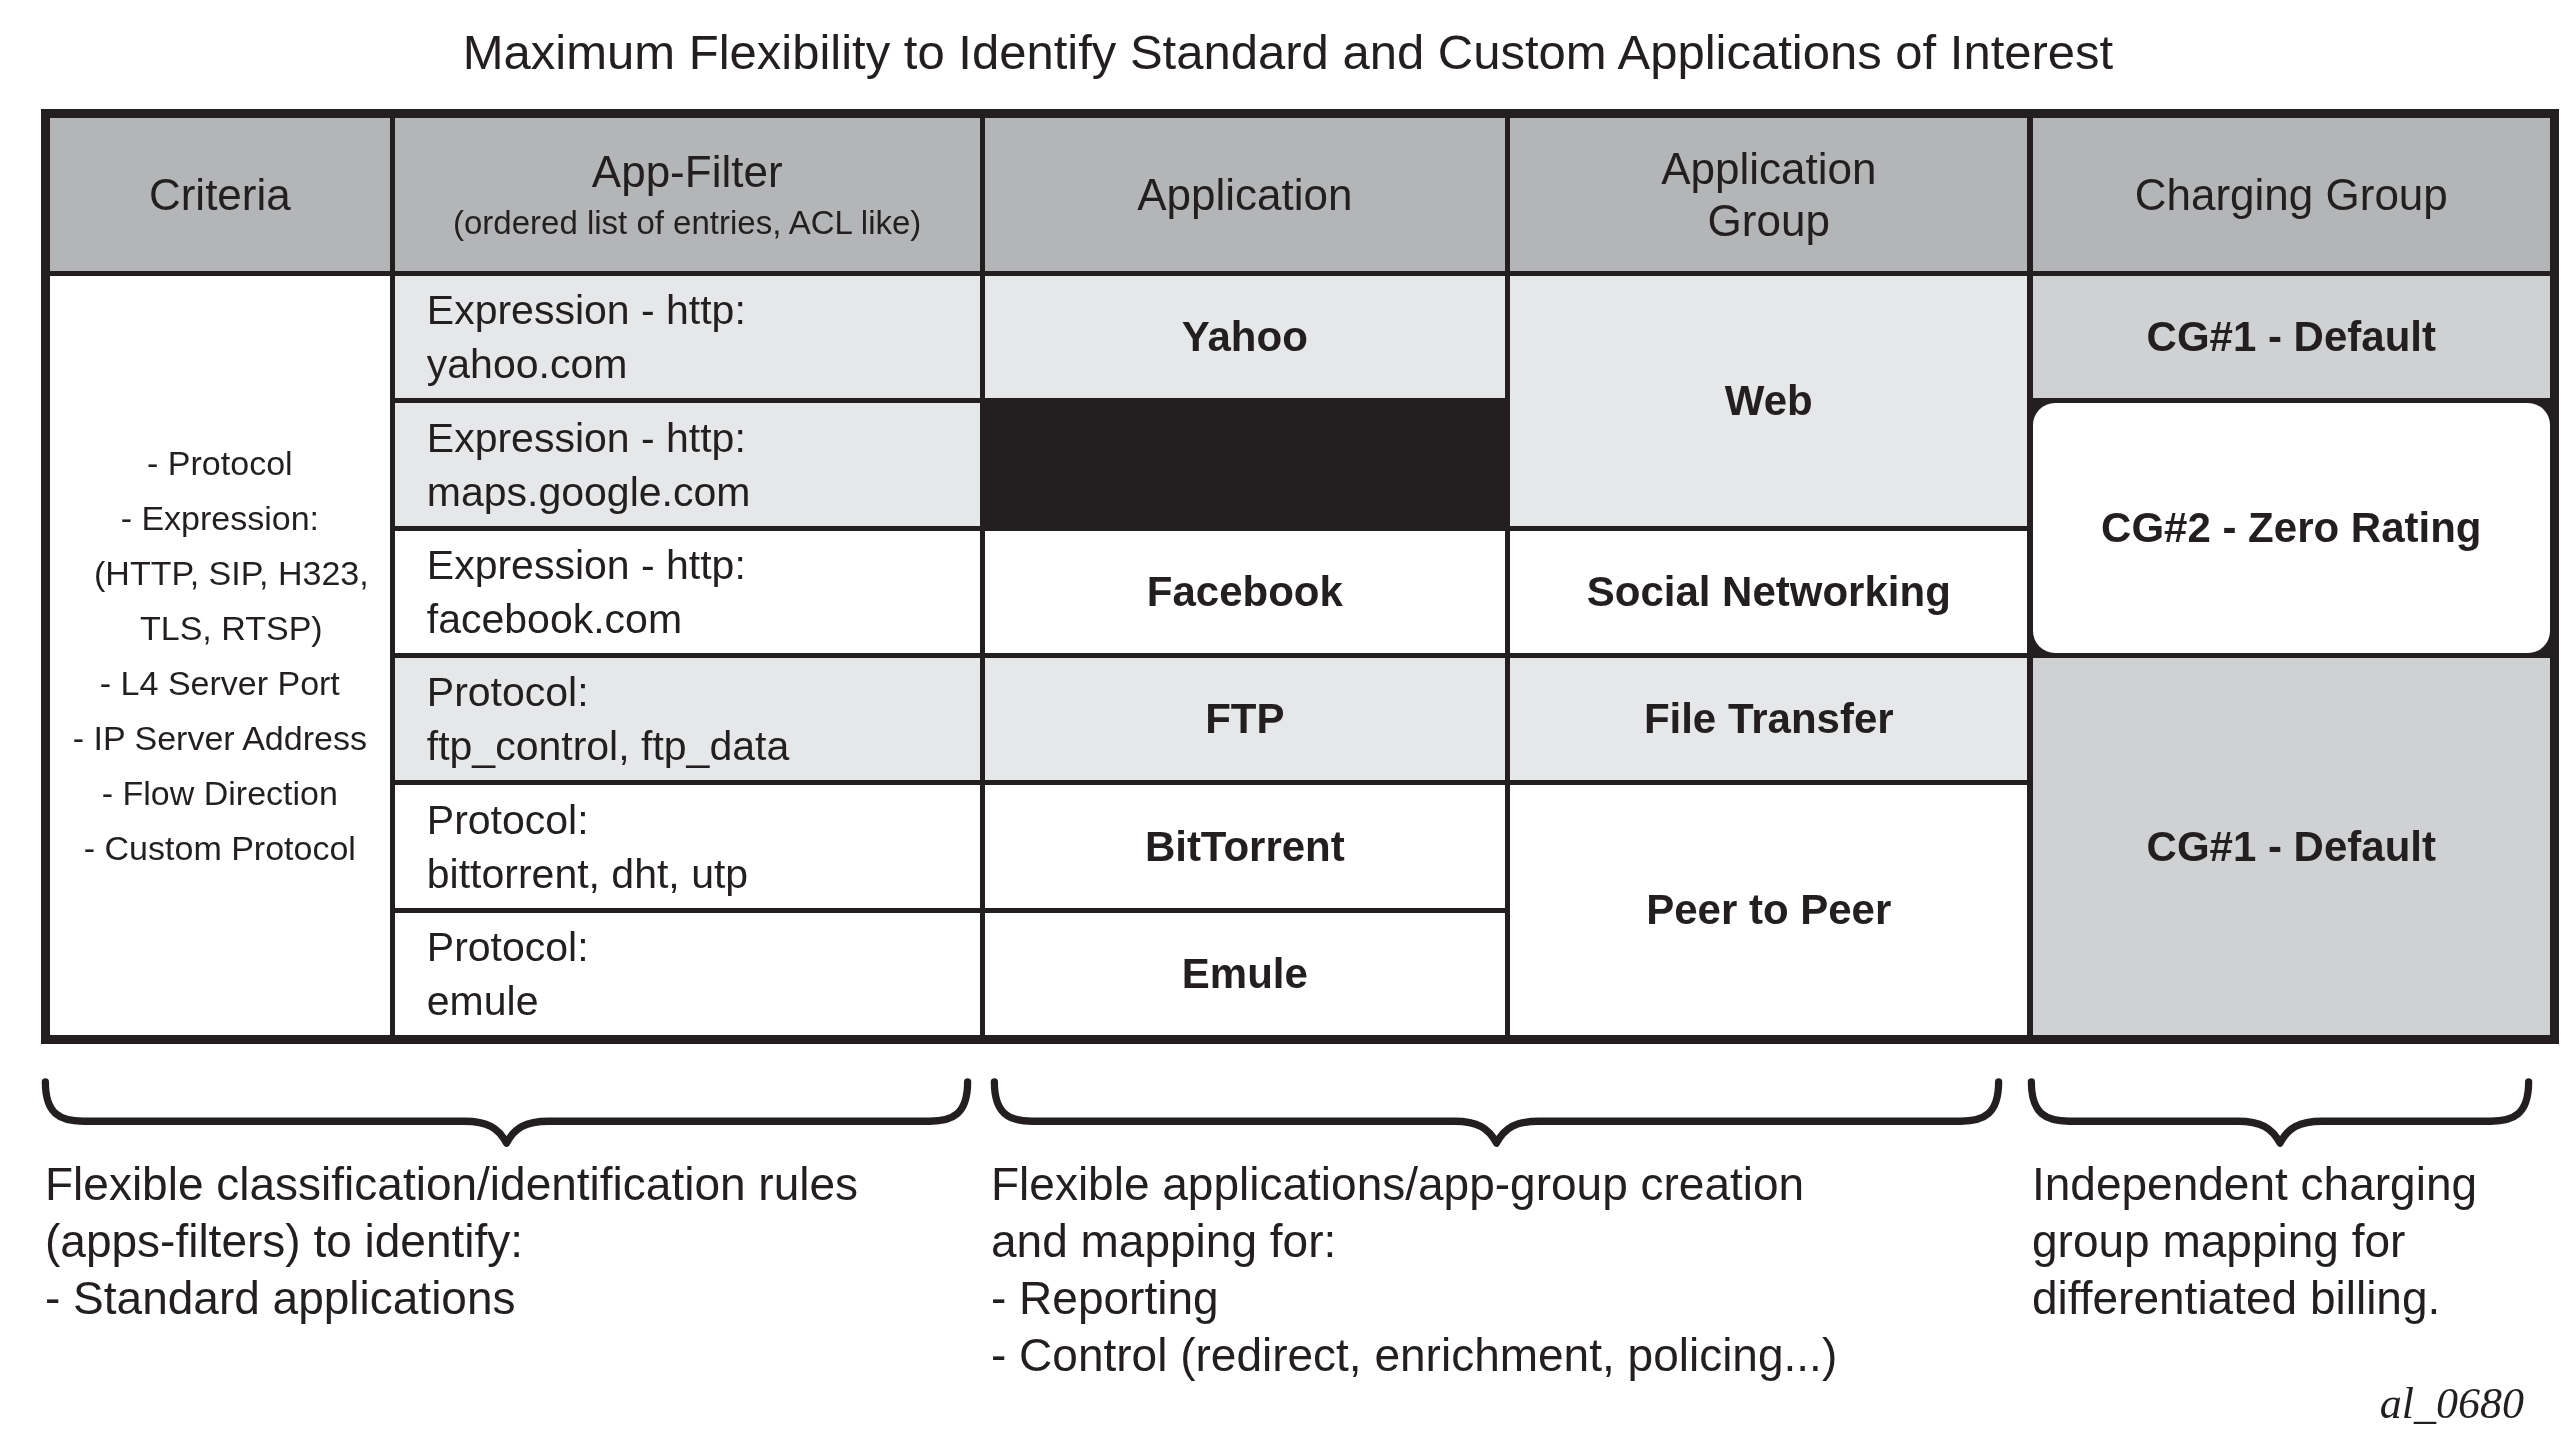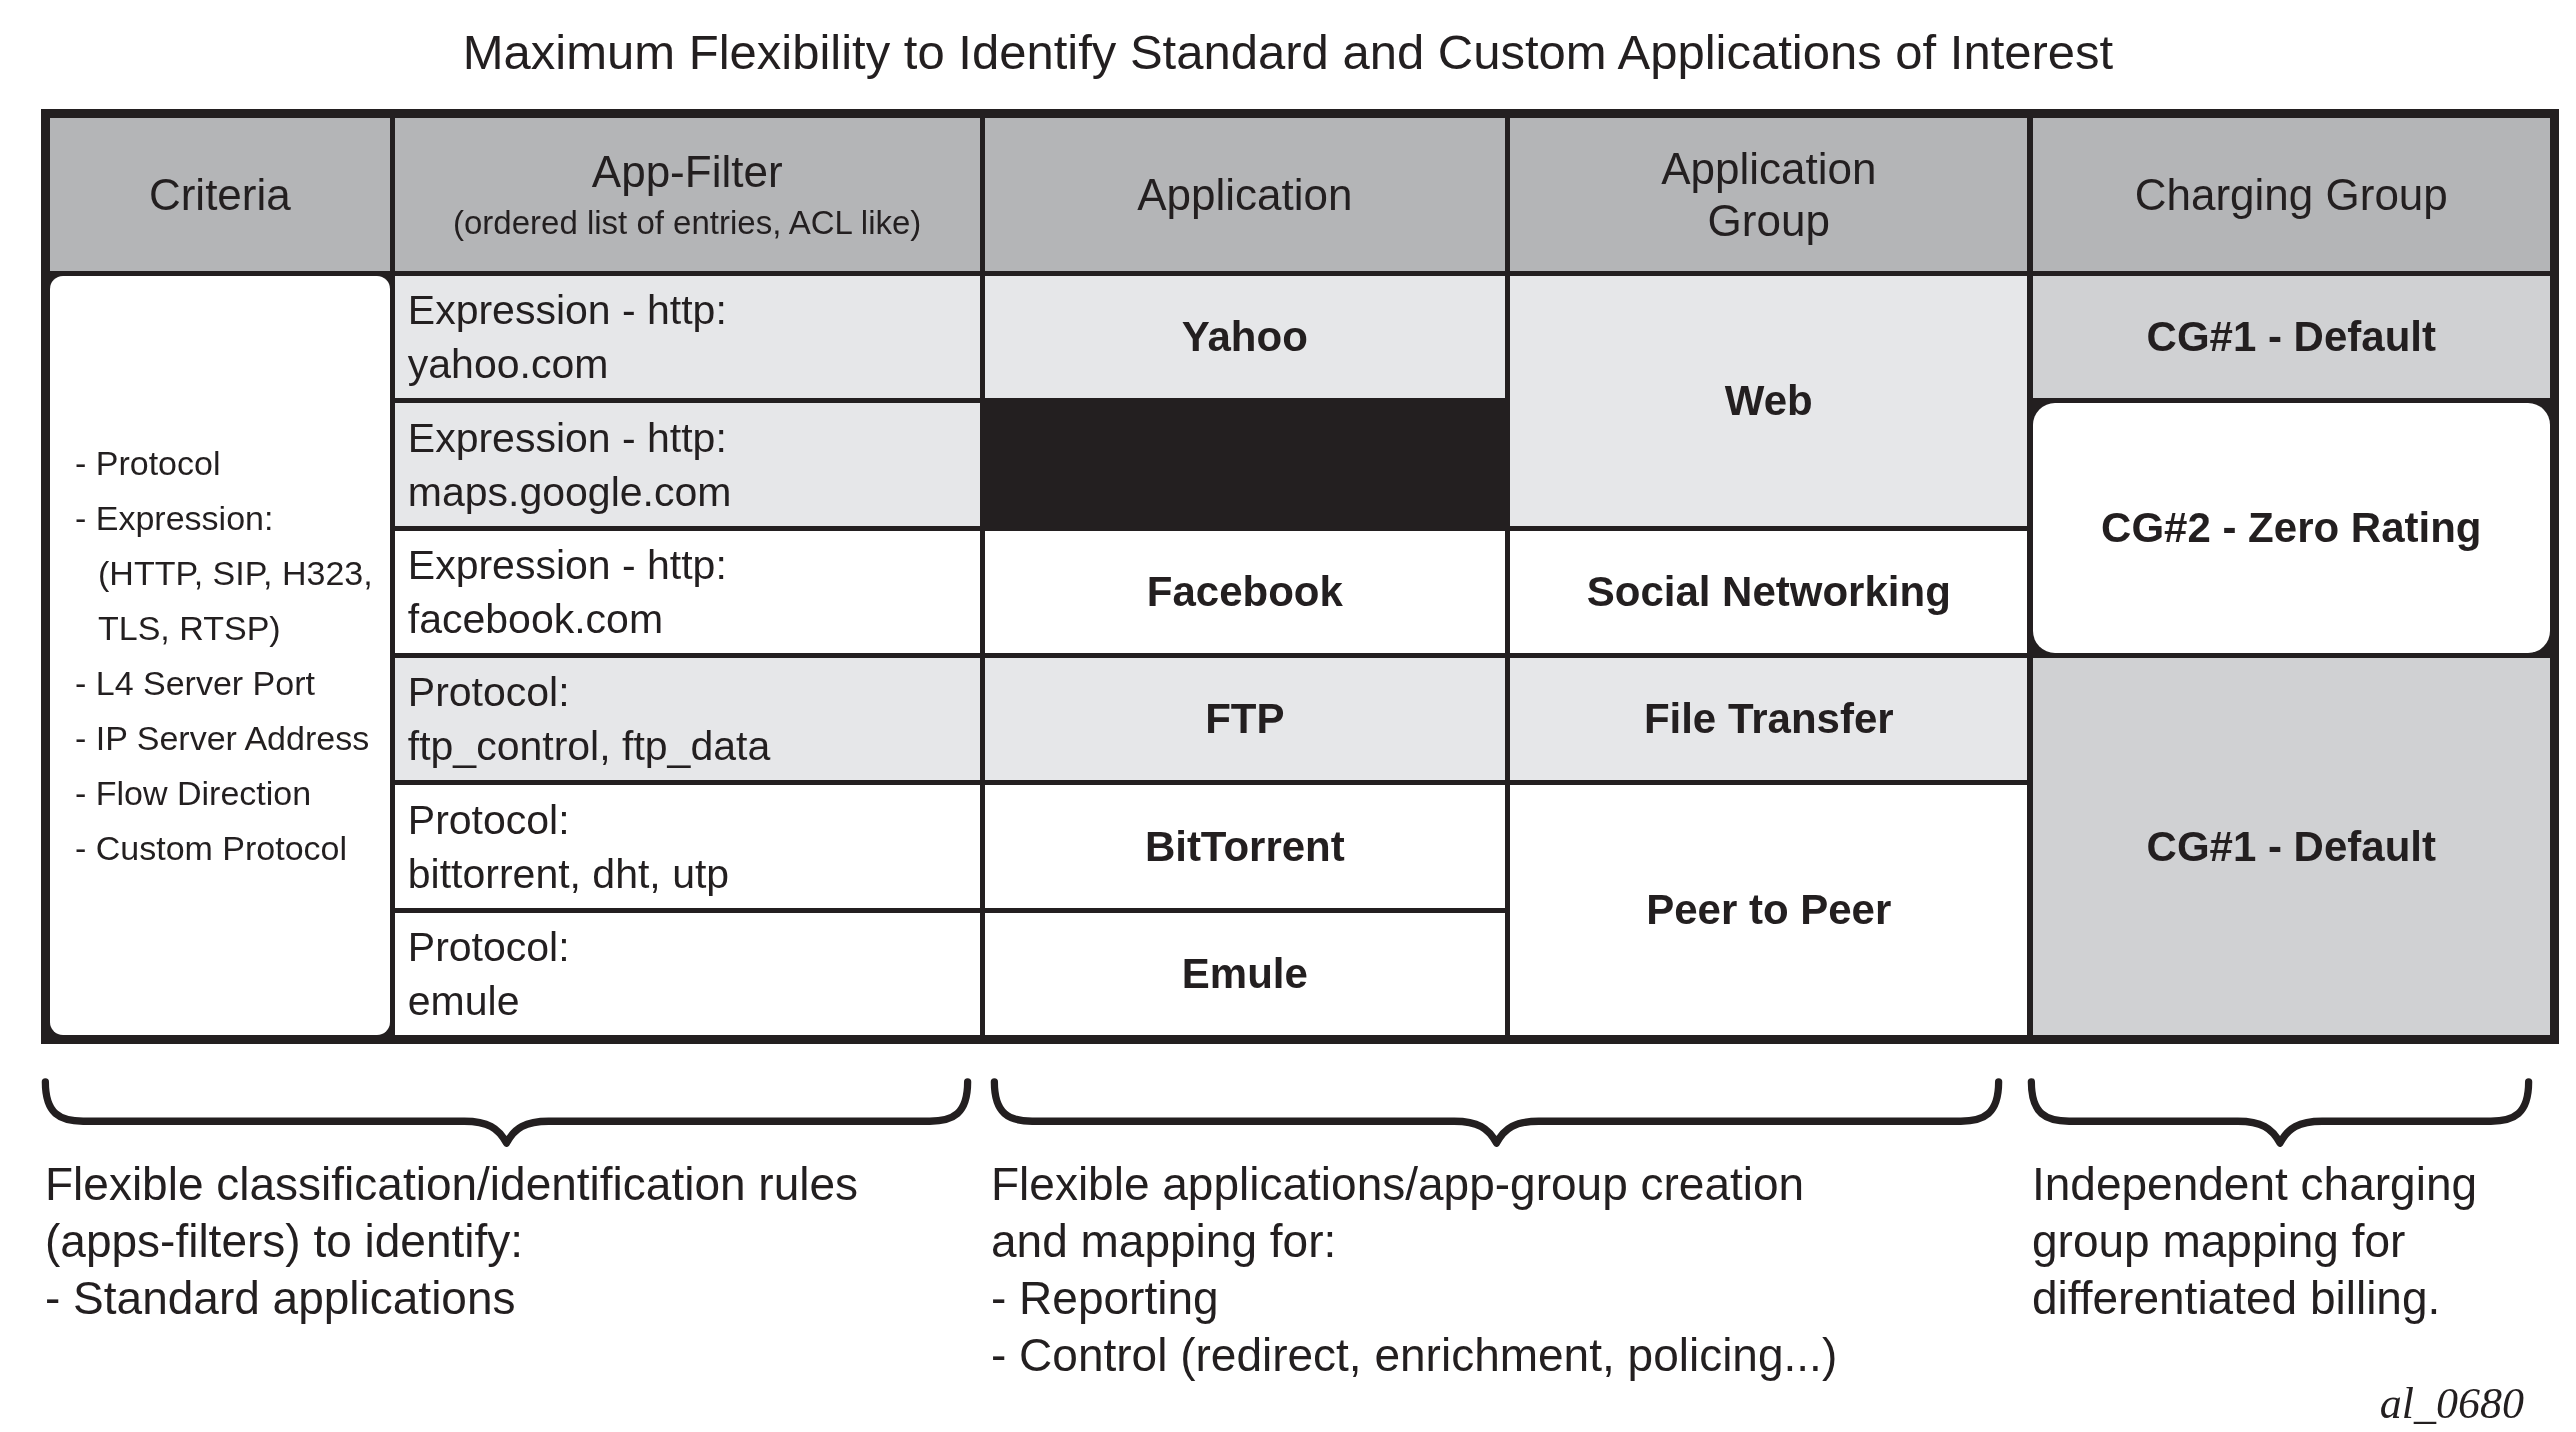--- a/index.html
+++ b/index.html
@@ -41,24 +41,24 @@
   .hdr{
     background:var(--c-header);
     align-items:center;text-align:center;
     font-size:44px;line-height:1.18;
   }
   .hdr .sub{font-size:33px;margin-top:5.8px;}
   .light{background:var(--c-light);}
   .white{background:var(--c-white);}
   .medium{background:var(--c-medium);}
   .center{align-items:center;text-align:left;font-size:42px;font-weight:bold;}
-  .leftcell{align-items:flex-start;text-align:left;padding-left:13px;font-size:41px;line-height:54px;}
+  .leftcell{align-items:flex-start;text-align:left;padding-left:32px;font-size:41px;line-height:54px;}
   .criteria{
-    align-items:flex-start;text-align:left;
-    padding-left:25px;font-size:34px;line-height:55px;border-radius:13px;
+    align-items:center;text-align:left;
+    font-size:34px;line-height:55px;
   }
   .criteria .indent{padding-left:23px;}
   
   .h1{grid-column:1;grid-row:1;}
   .h2{grid-column:2;grid-row:1;}
   .h3{grid-column:3;grid-row:1;}
   .h4{grid-column:4;grid-row:1;}
   .h5{grid-column:5;grid-row:1;}
   .crit{grid-column:1;grid-row:2 / span 6;}
   .af1{grid-column:2;grid-row:2;} .af2{grid-column:2;grid-row:3;}

